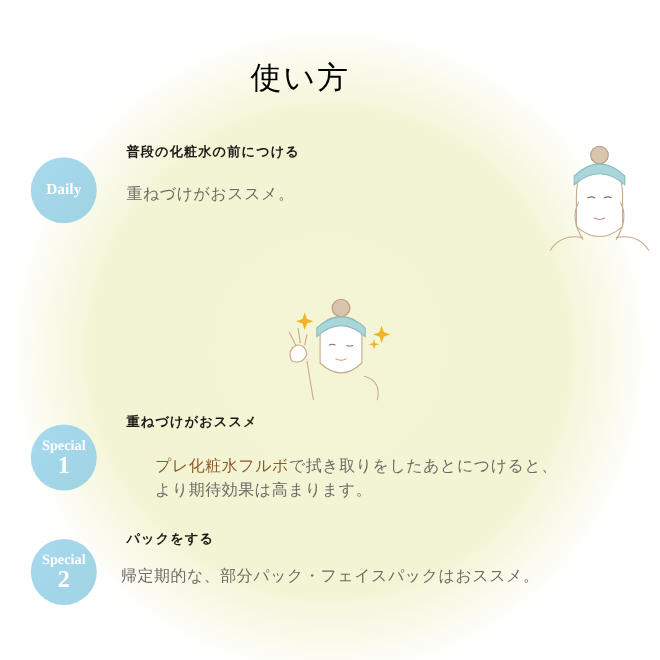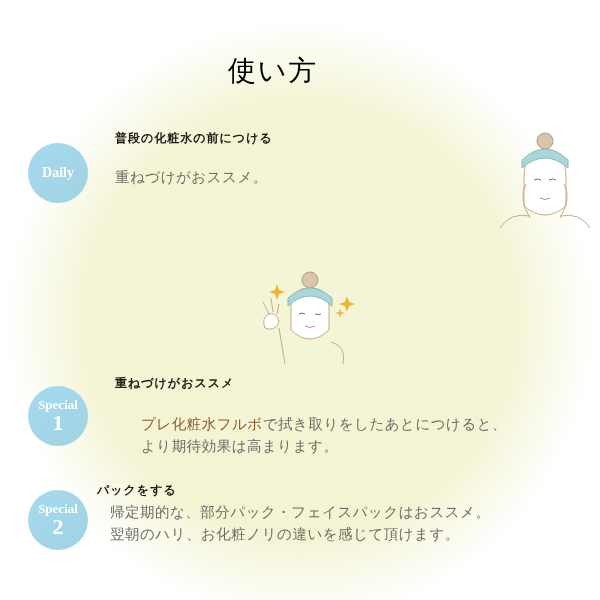--- a/index.html
+++ b/index.html
@@ -78,17 +78,16 @@
 <div class="head" style="left:115px;top:375px;">重ねづけがおススメ</div>
 <div class="body" style="left:115px;top:413px;width:440px;margin-left:26px;">
   <div><span class="link">プレ化粧水フルボ</span><span>で拭き取りをしたあとにつけると、</span></div>
   <div>より期待効果は高まります。</div>
 </div>
 
 <div class="badge" style="left:28px;top:490px;">
   <span class="b1">Special</span>
   <span class="b2">2</span>
 </div>
-<div class="head" style="left:97px;top:482px;">パックをする</div>
-<div class="body" style="left:110px;top:501px;width:460px;">
+<div class="head" style="left:115px;top:482px;">パックをする</div>
+<div class="body" style="left:110px;top:513px;width:460px;">
   <div>帰定期的な、部分パック・フェイスパックはおススメ。</div>
-  <div>翌朝のハリ、お化粧ノリの違いを感じて頂けます。</div>
 </div>
 
 </body></html>

